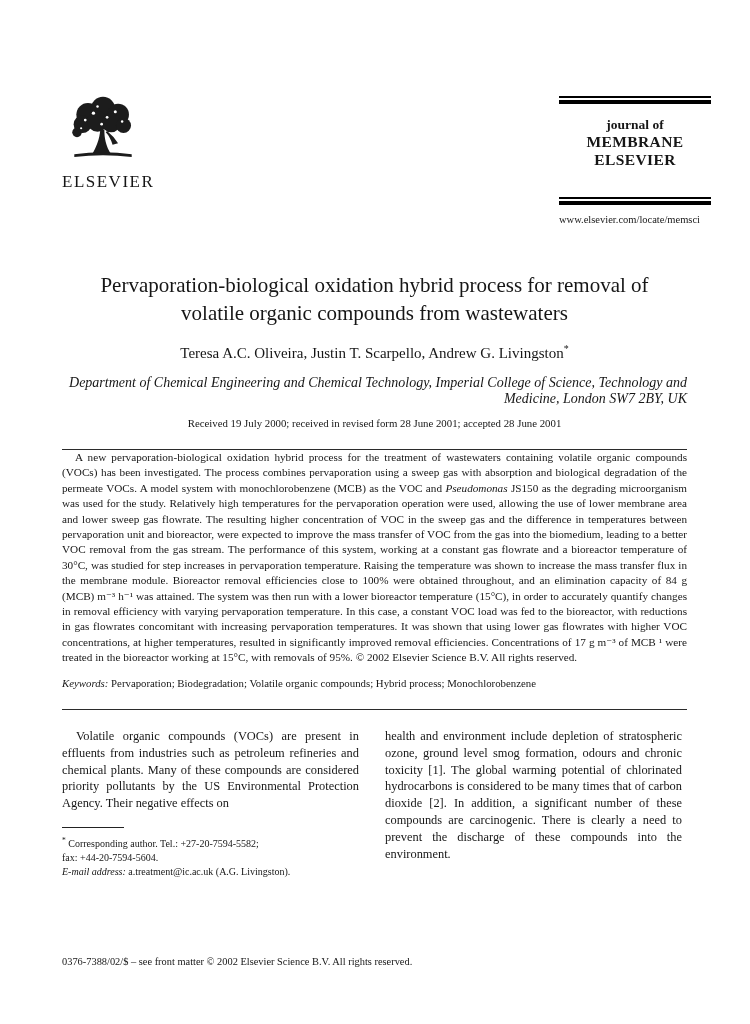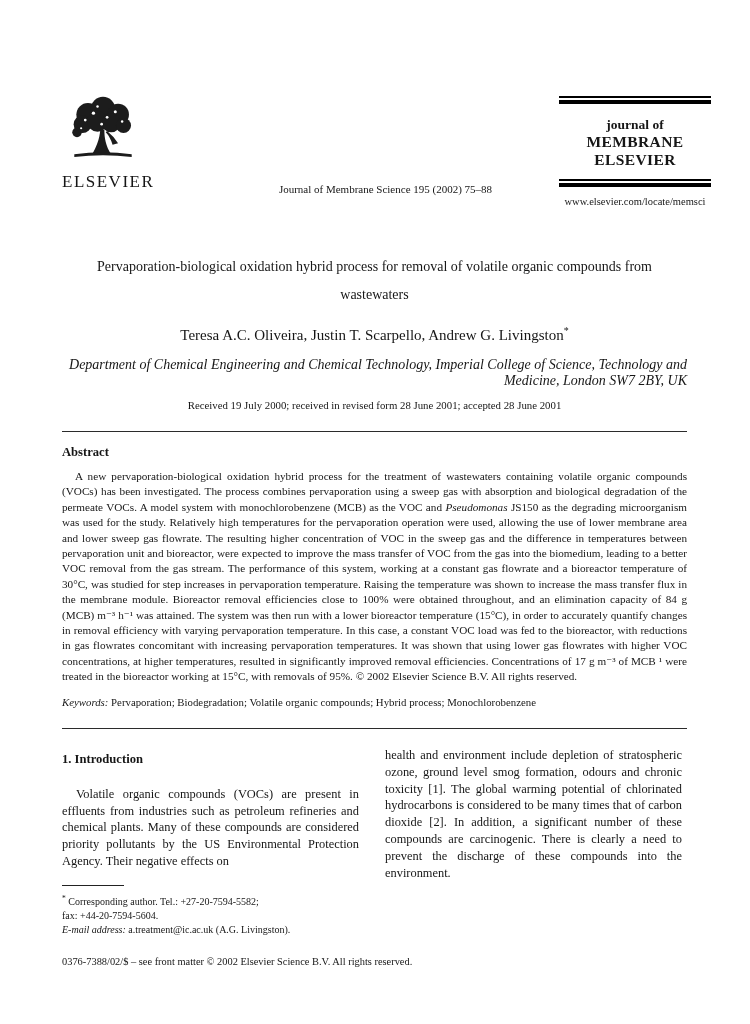--- a/index.html
+++ b/index.html
@@ -11,26 +11,26 @@
   }
   
   .header{display:flex;justify-content:space-between;}
   .pub-block{width:150px;text-align:left;}
   .pub-wordmark{font-size:17px;letter-spacing:1.5px;margin-top:2px;}
   .citation-cell{flex:1;display:flex;align-items:flex-end;justify-content:center;padding-bottom:12px;}
   .citation{font-size:11px;}
   .journal-block{width:152px;margin-right:-24px;}
   .jr-rule-thin{height:2px;background:#000;margin-bottom:2px;}
   .jr-rule-thick{height:4px;background:#000;}
-  .jr-body{text-align:center;padding:13px 0 10px;font-weight:bold;}
+  .jr-body{text-align:center;padding:13px 0 28px;font-weight:bold;}
   .jr-l1{font-size:13.5px;}
   .jr-l2,.jr-l3{font-size:15.5px;letter-spacing:.4px;}
-  .jr-web{font-size:10.5px;margin-top:9px;text-align:center;white-space:nowrap;}
+  .jr-web{font-size:10.5px;margin-top:9px;text-align:left;white-space:nowrap;}
   
-  .title{margin:46px auto 0;max-width:600px;text-align:center;font-size:14px;line-height:28px;font-weight:normal;}
+  .title{margin:46px auto 0;max-width:600px;text-align:center;font-size:21px;line-height:28px;font-weight:normal;}
   .authors{margin-top:16px;text-align:center;font-size:15px;}
   .authors sup{font-size:10px;}
   .affiliation{margin-top:13px;text-align:right;font-size:14px;font-style:italic;}
   .history{margin-top:10px;text-align:center;font-size:10.8px;}
   hr.rule{border:none;border-top:1px solid #2b2b2b;margin:20px 0 0;}
   
   .abstract-head{font-size:12.6px;font-weight:bold;margin:13px 0 9px;}
   .abstract-text{font-size:11.2px;line-height:15.4px;text-align:justify;text-indent:13px;margin:0;}
   .keywords{font-size:10.8px;margin:11px 0 13px;}
   .keywords .kw-label{font-style:italic;}
@@ -82,23 +82,20 @@
             <circle cx="58" cy="40" r="2"></circle>
             <circle cx="88" cy="36" r="1.8"></circle>
             <circle cx="52" cy="14" r="1.8"></circle>
             <circle cx="28" cy="46" r="1.6"></circle>
           </g>
         </svg>
       </span>
       <div class="pub-wordmark">ELSEVIER</div>
     </div>
 
-    <div class="citation-cell">
-      <span class="citation">Journal of Membrane Science 195 (2002) 75–88</span>
-    </div>
 
     <div class="journal-block">
       <div class="jr-rule-thin"></div>
       <div class="jr-rule-thick"></div>
       <div class="jr-body">
         <div class="jr-l1">journal of</div>
         <div class="jr-l2">MEMBRANE</div>
         <div class="jr-l3">ELSEVIER</div>
       </div>
       <div class="jr-rule-thin"></div>
@@ -110,30 +107,28 @@
   <h1 class="title">Pervaporation-biological oxidation hybrid process for removal of volatile organic compounds from wastewaters</h1>
 
   <div class="authors"><span>Teresa A.C. Oliveira, Justin T. Scarpello, Andrew G. Livingston</span><sup>*</sup></div>
 
   <div class="affiliation">Department of Chemical Engineering and Chemical Technology, Imperial College of Science, Technology and Medicine, London SW7 2BY, UK</div>
 
   <div class="history">Received 19 July 2000; received in revised form 28 June 2001; accepted 28 June 2001</div>
 
   <hr class="rule">
 
-  <div class="abstract-head">Abstract</div>
   <p class="abstract-text"><span>A new pervaporation-biological oxidation hybrid process for the treatment of wastewaters containing volatile organic compounds (VOCs) has been investigated. The process combines pervaporation using a sweep gas with absorption and biological degradation of the permeate VOCs. A model system with monochlorobenzene (MCB) as the VOC and </span><i>Pseudomonas</i><span> JS150 as the degrading microorganism was used for the study. Relatively high temperatures for the pervaporation operation were used, allowing the use of lower membrane area and lower sweep gas flowrate. The resulting higher concentration of VOC in the sweep gas and the difference in temperatures between pervaporation unit and bioreactor, were expected to improve the mass transfer of VOC from the gas into the biomedium, leading to a better VOC removal from the gas stream. The performance of this system, working at a constant gas flowrate and a bioreactor temperature of 30°C, was studied for step increases in pervaporation temperature. Raising the temperature was shown to increase the mass transfer flux in the membrane module. Bioreactor removal efficiencies close to 100% were obtained throughout, and an elimination capacity of 84 g (MCB) m⁻³ h⁻¹ was attained. The system was then run with a lower bioreactor temperature (15°C), in order to accurately quantify changes in removal efficiency with varying pervaporation temperature. In this case, a constant VOC load was fed to the bioreactor, with reductions in gas flowrates concomitant with increasing pervaporation temperatures. It was shown that using lower gas flowrates with higher VOC concentrations, at higher temperatures, resulted in significantly improved removal efficiencies. Concentrations of 17 g m⁻³ of MCB ¹ were treated in the bioreactor working at 15°C, with removals of 95%. © 2002 Elsevier Science B.V. All rights reserved.</span></p>
 
   <p class="keywords"><span class="kw-label">Keywords:</span><span> Pervaporation; Biodegradation; Volatile organic compounds; Hybrid process; Monochlorobenzene</span></p>
 
   <hr class="rule">
 
   <div class="columns">
     <div class="col">
-      <div class="sec-head">1. Introduction</div>
       <p class="p-indent">Volatile organic compounds (VOCs) are present in effluents from industries such as petroleum refineries and chemical plants. Many of these compounds are considered priority pollutants by the US Environmental Protection Agency. Their negative effects on</p>
 
       <div class="footnotes">
         <div class="fn-rule"></div>
         <p class="fn"><sup>*</sup><span> Corresponding author. Tel.: +27-20-7594-5582;</span><br><span>fax: +44-20-7594-5604.</span></p>
         <p class="fn"><span class="em">E-mail address:</span><span> a.treatment@ic.ac.uk (A.G. Livingston).</span></p>
       </div>
     </div>
 
     <div class="col">

